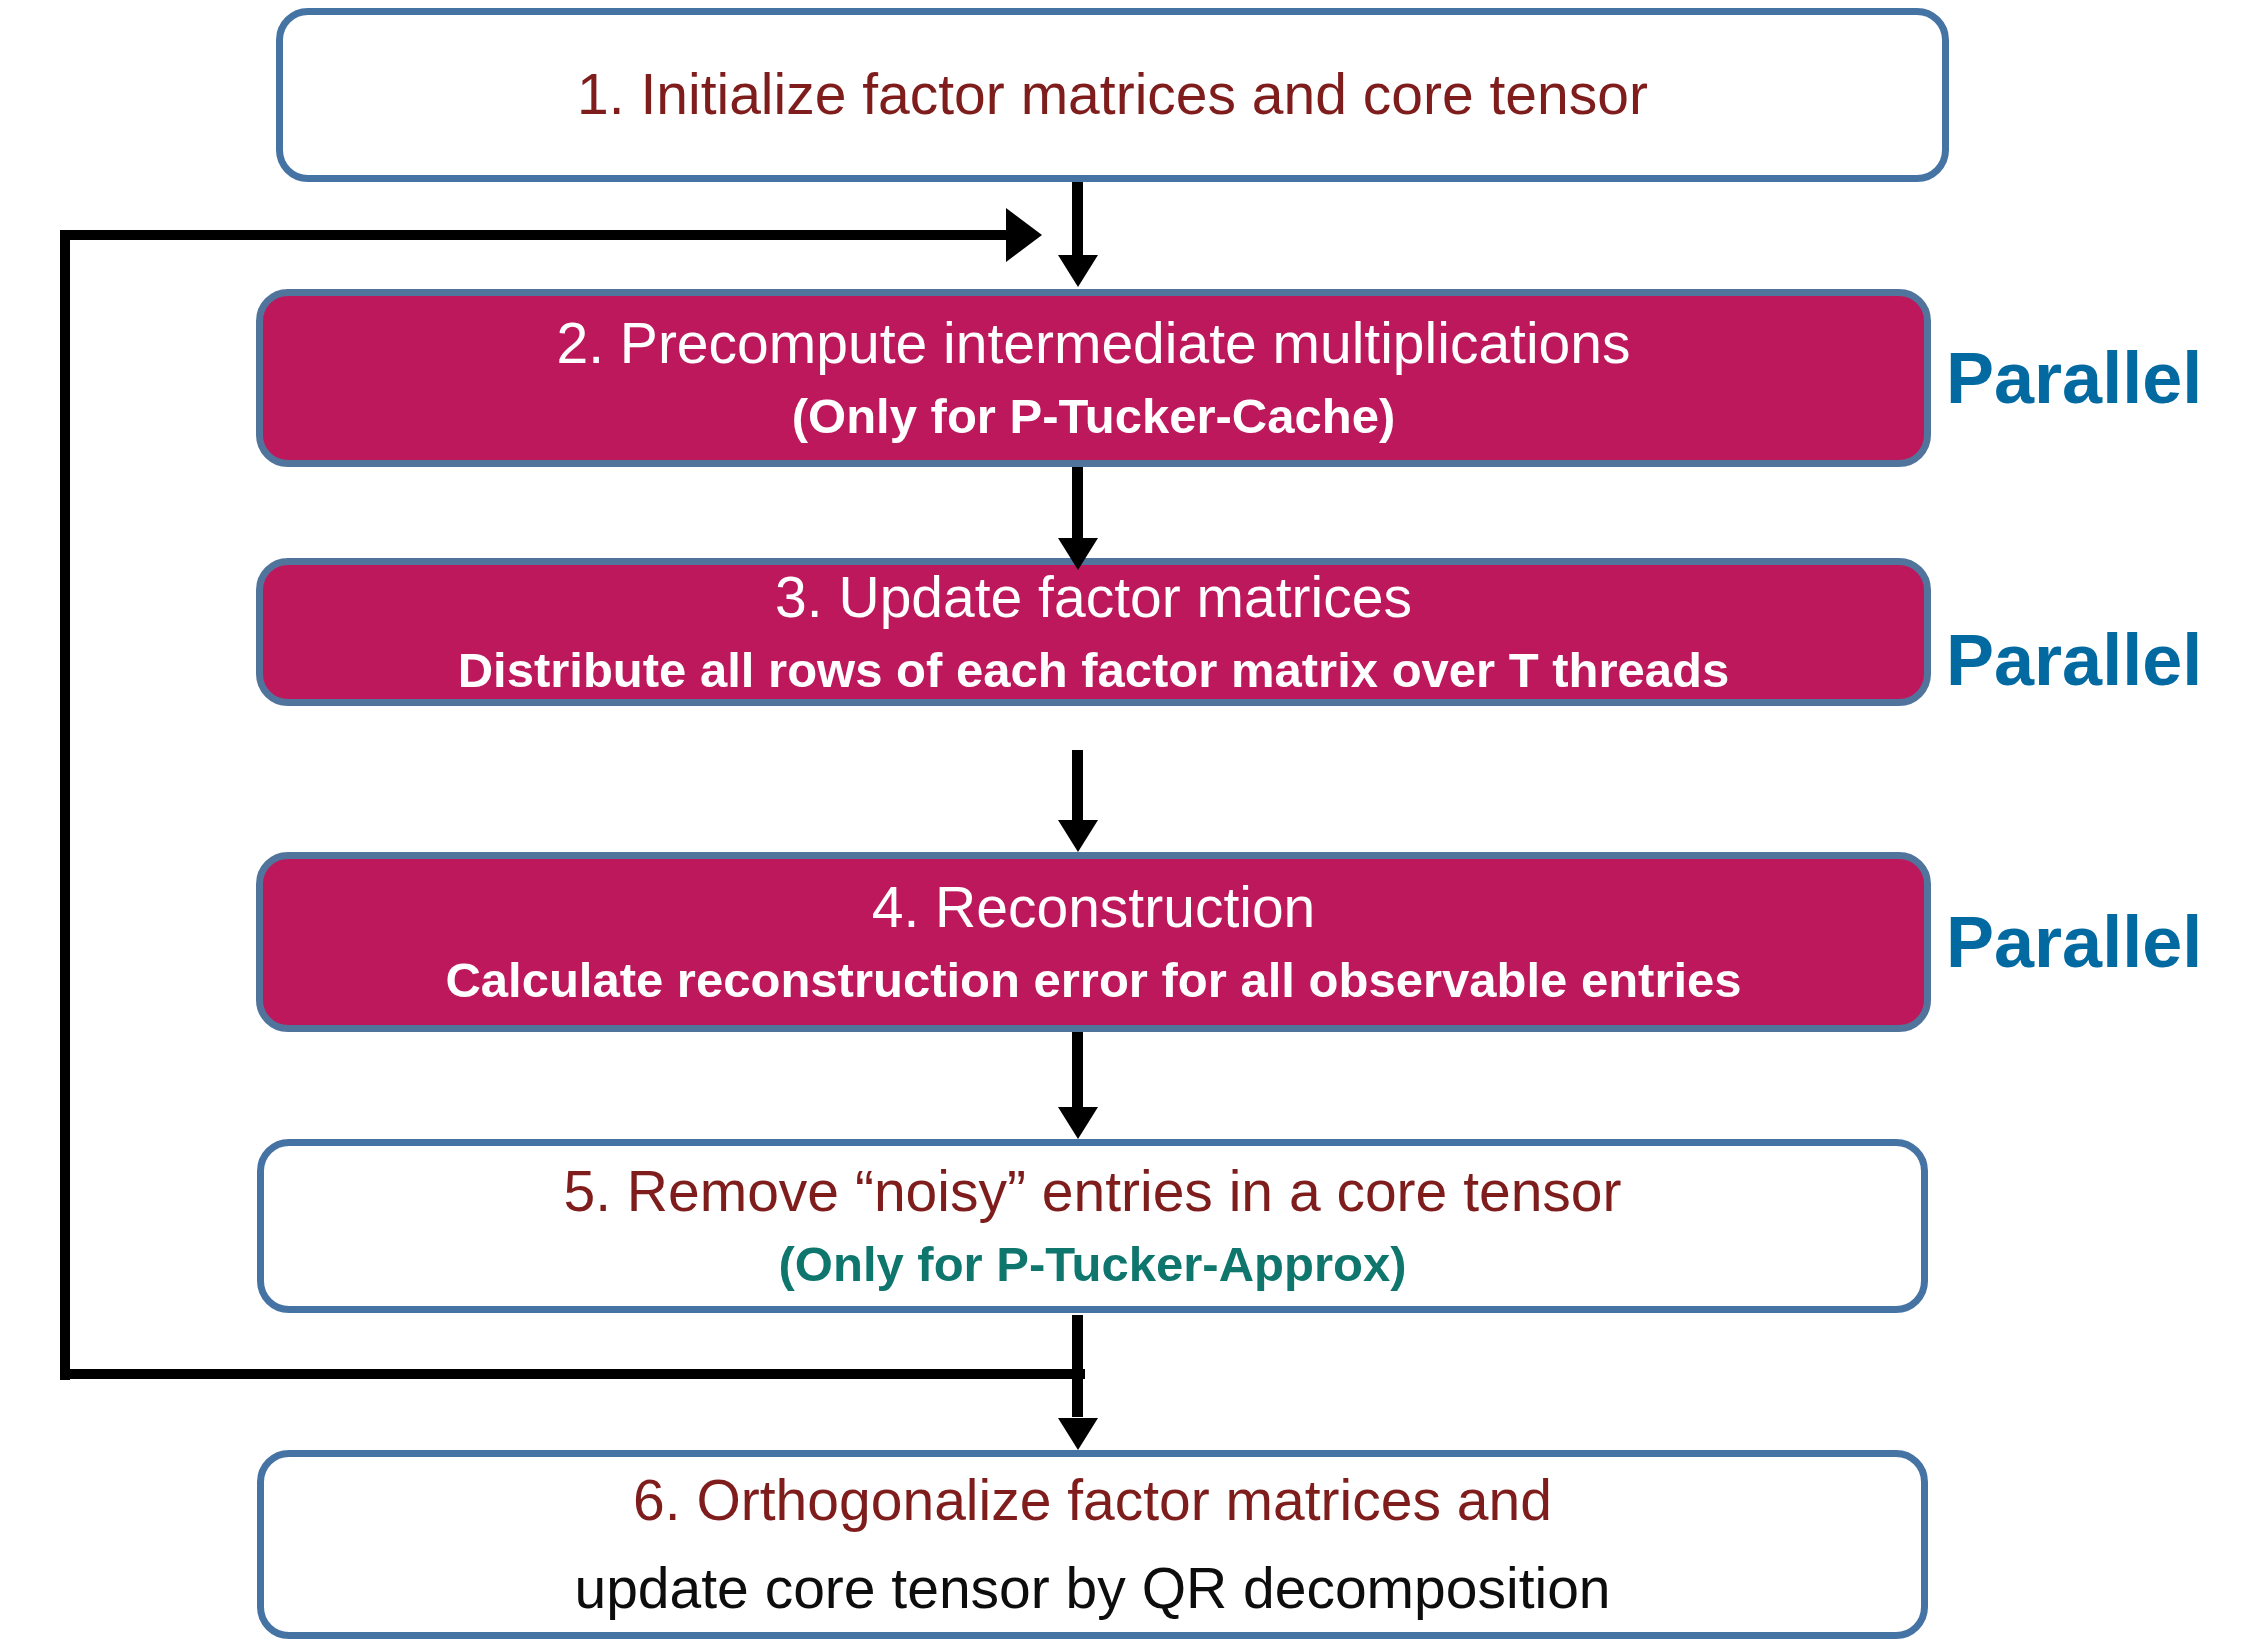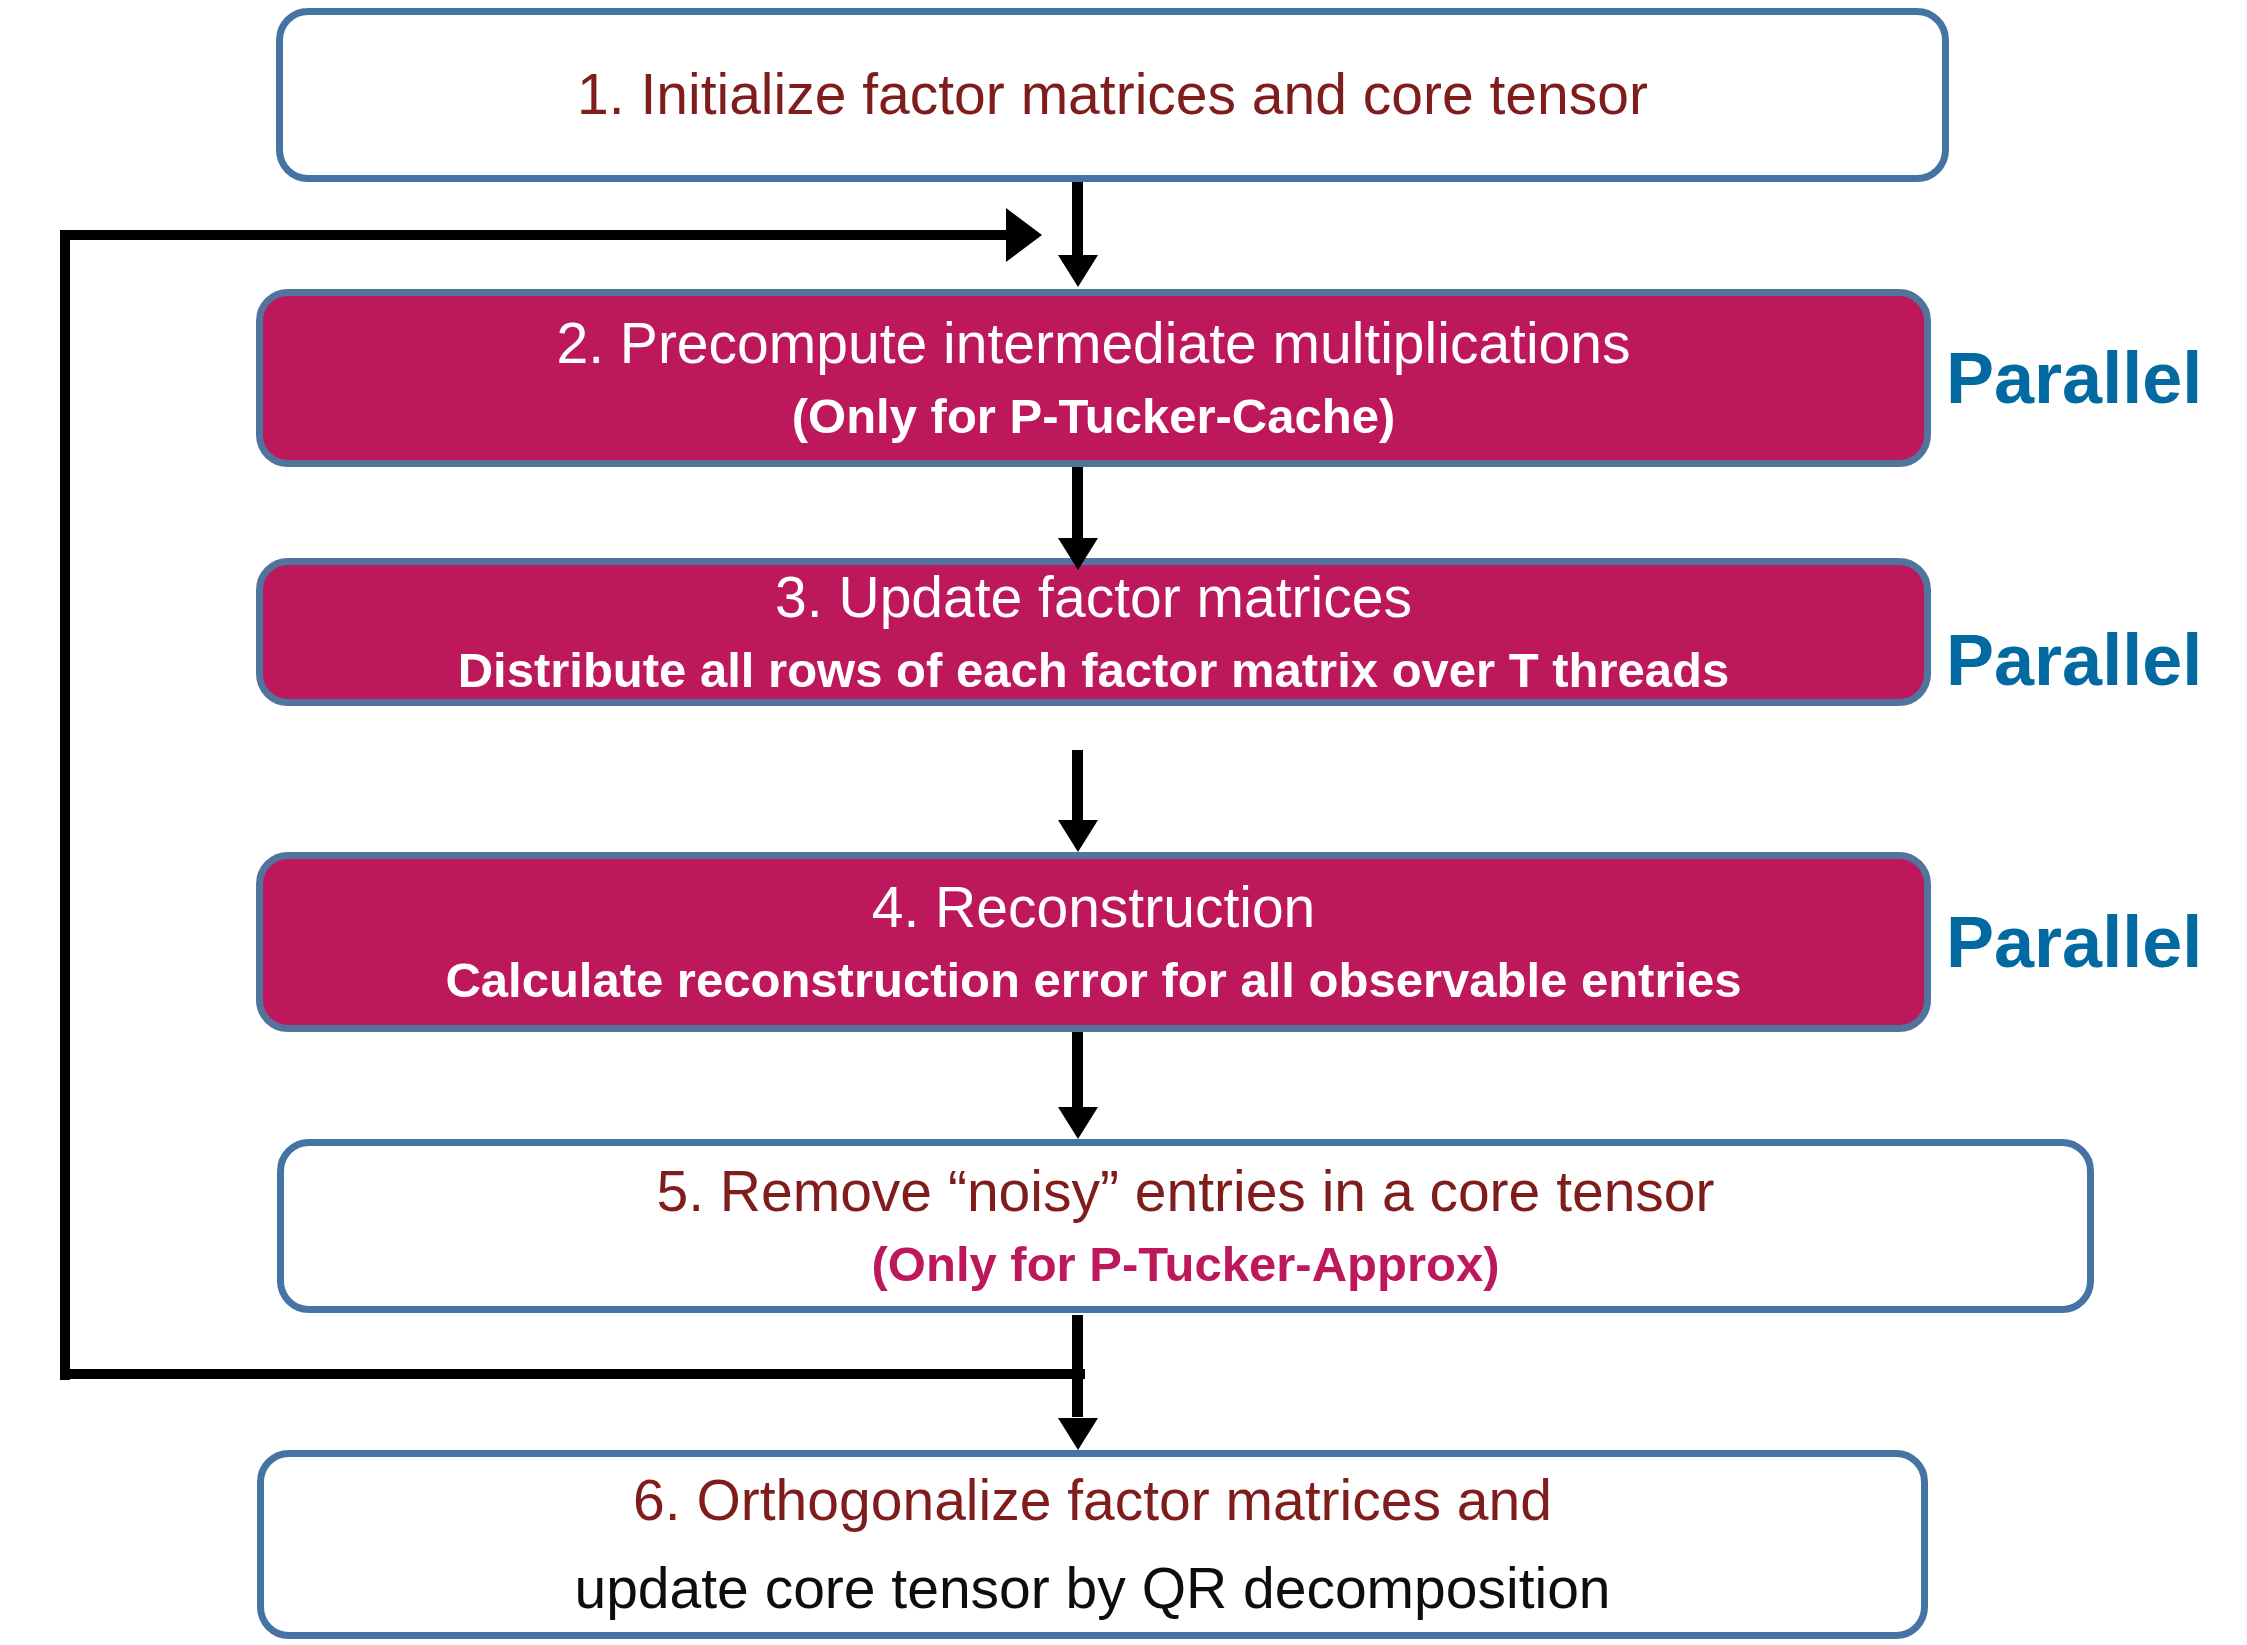--- a/index.html
+++ b/index.html
@@ -39,39 +39,39 @@
     line-height: 1.18;
     font-weight: normal;
     color: #7f1d1d;
     white-space: nowrap;
   }
   .box.highlight .title { color: #ffffff; }
   .box .subtitle {
     font-size: 49px;
     line-height: 1.2;
     font-weight: bold;
-    color: #be185d;
+    color: #0f766e;
     white-space: nowrap;
     margin-top: 9.5px;
   }
   .box.highlight .subtitle { color: #ffffff; }
   .box .title2 {
     font-size: 57px;
     line-height: 1.18;
     font-weight: normal;
     color: #0d0d0d;
     white-space: nowrap;
     margin-top: 21px;
   }
 
   #box1 { left: 276px; top:    7.6px; width: 1673px; height: 174px; }
   #box2 { left: 256px; top:  289px; width: 1675px; height: 178px; }
   #box3 { left: 256px; top:  558px; width: 1675px; height: 148px; }
   #box4 { left: 256px; top:  852px; width: 1675px; height: 180px; }
-  #box5 { left: 257px; top: 1139px; width: 1817px; height: 174px; margin-left: 20px; }
+  #box5 { left: 257px; top: 1139px; width: 1671px; height: 174px; }
   #box6 { left: 257px; top: 1450px; width: 1671px; height: 189px; }
 
   
   .shaft-v {
     position: absolute;
     width: 11.4px;
     background: #000000;
     left: 1072px;
   }
   .head-down {

